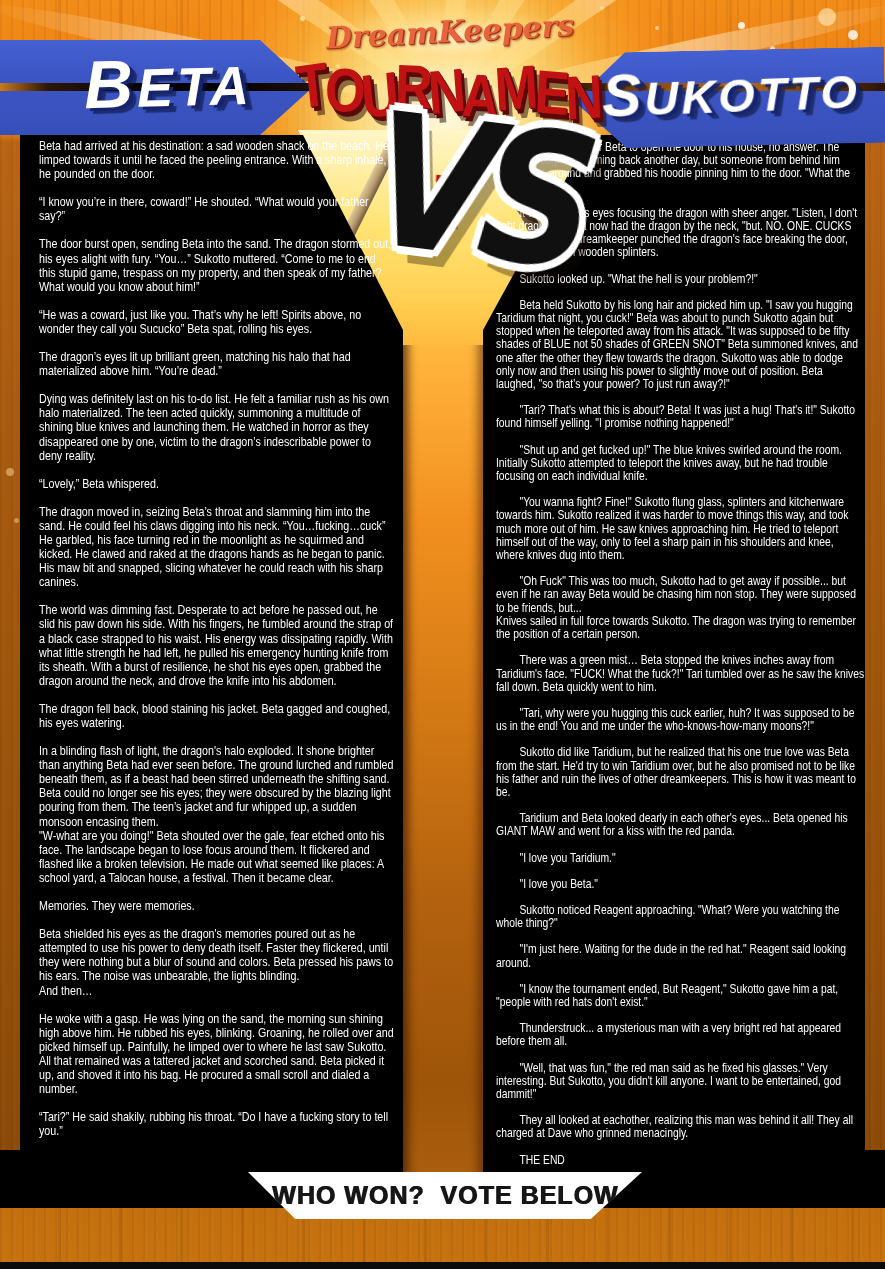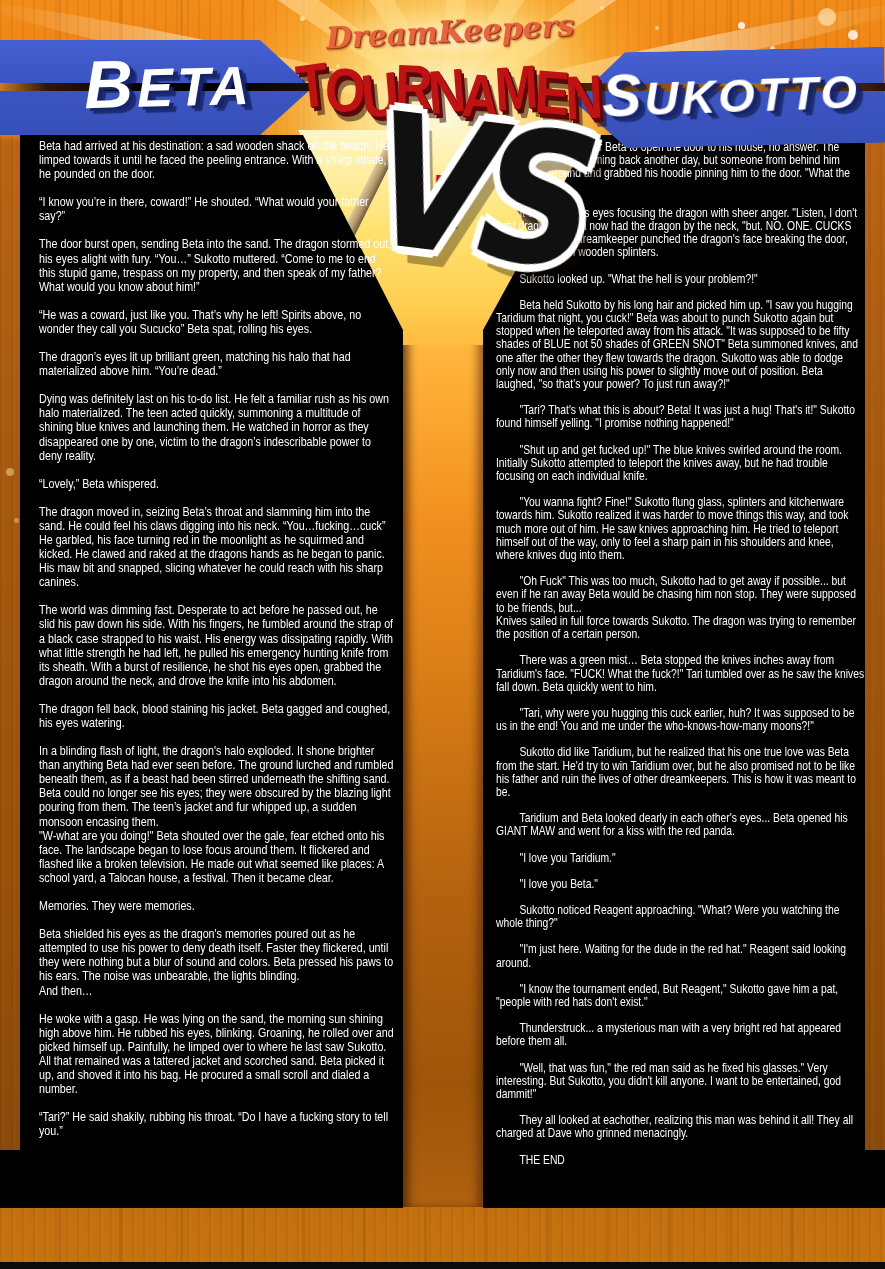--- a/index.html
+++ b/index.html
@@ -161,15 +161,18 @@
       <p>"I love you Beta."</p>
       <p>Sukotto noticed Reagent approaching. "What? Were you watching the whole thing?"</p>
       <p>"I'm just here. Waiting for the dude in the red hat." Reagent said looking around.</p>
       <p>"I know the tournament ended, But Reagent," Sukotto gave him a pat, "people with red hats don't exist."</p>
       <p>Thunderstruck... a mysterious man with a very bright red hat appeared before them all.</p>
       <p>"Well, that was fun," the red man said as he fixed his glasses." Very interesting. But Sukotto, you didn't kill anyone. I want to be entertained, god dammit!"</p>
       <p>They all looked at eachother, realizing this man was behind it all! They all charged at Dave who grinned menacingly.</p>
       <p>THE END</p>
     </div>
 
+  <div class="vote">
+    <div class="vote-text">WHO WON?  VOTE BELOW</div>
+  </div>
 
   <div class="bottom-bar"></div>
 </div>
 
 </body></html>

